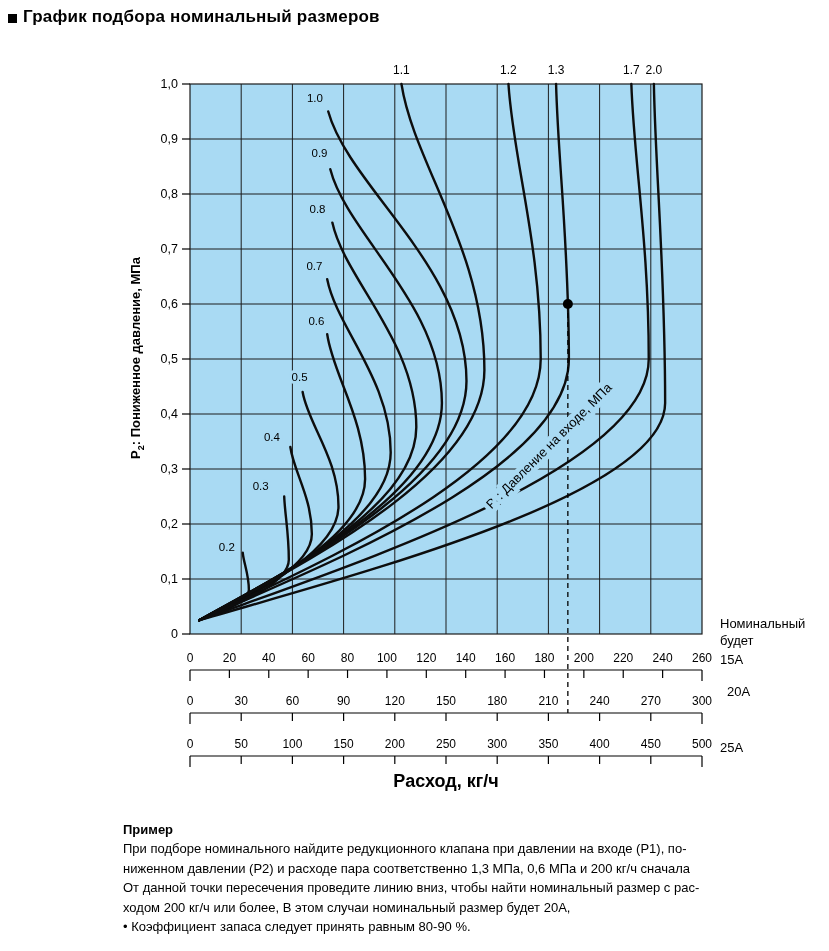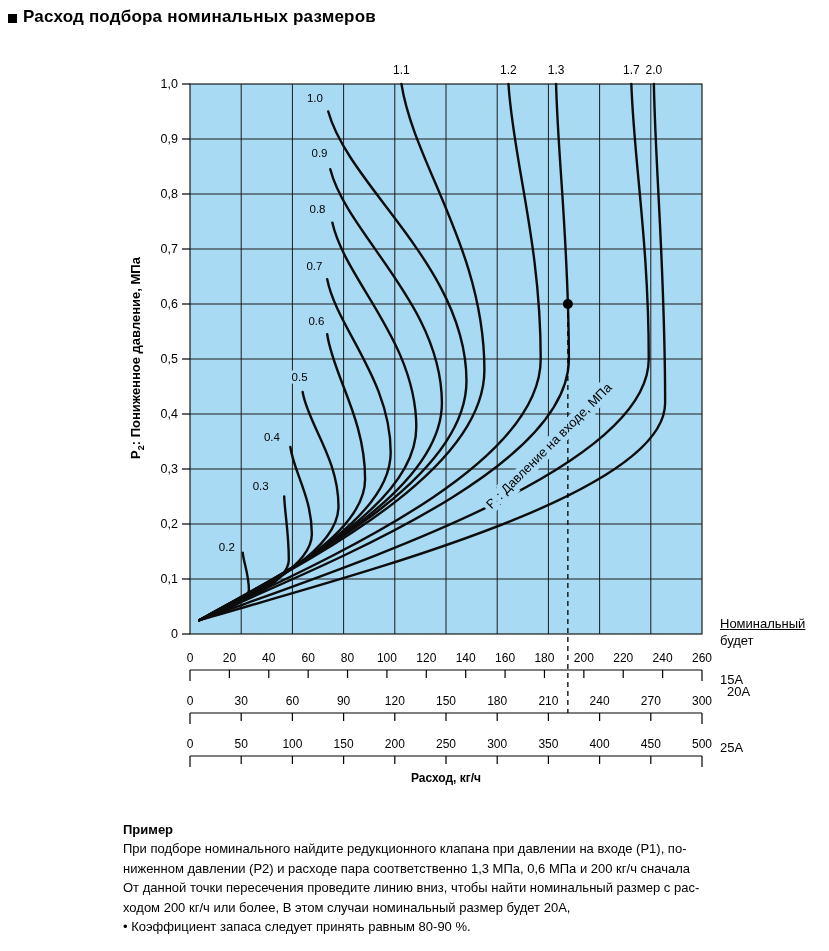--- a/index.html
+++ b/index.html
@@ -8,38 +8,38 @@
 
   .title-row{position:absolute;left:8px;top:7px;display:flex;align-items:center;gap:6px;}
   .title-row .sq{width:9px;height:9px;background:#000;display:inline-block;margin-top:2px;}
   .title-row h1{font-size:17px;font-weight:bold;margin:0;letter-spacing:0.2px;}
 
   #yaxis-title{position:absolute;left:137px;top:358px;transform:translate(-50%,-50%) rotate(-90deg);
     white-space:nowrap;font-weight:bold;font-size:13px;}
   #yaxis-title sub{font-size:9px;}
 
   #xaxis-title{position:absolute;left:190px;top:771px;width:512px;text-align:center;
-    font-weight:bold;font-size:12px;}
+    font-weight:bold;font-size:18px;}
 
   .nominal{position:absolute;left:720px;font-size:13px;white-space:nowrap;}
 
   #example{position:absolute;left:123px;top:820px;width:700px;font-size:13px;line-height:19.4px;}
   #example .hd{font-weight:bold;}
   #example div{white-space:nowrap;}
 
   svg text{font-family:"Liberation Sans", sans-serif;}
 </style>
 </head>
 <body>
 
 <div id="page">
 
   <div class="title-row">
     <span class="sq"></span>
-    <h1>Расход подбора номинальных размеров</h1>
+    <h1>График подбора номинальный размеров</h1>
   </div>
 
   <div id="yaxis-title"><span>P</span><sub>2</sub><span>: Пониженное давление, МПа</span></div>
 
   <svg id="chart" width="829" height="800" viewBox="0 0 829 800" style="position:absolute;left:0;top:0;">
       <rect x="190" y="84" width="512" height="550" fill="#a9daf3"></rect>
       <line x1="241.2" y1="84" x2="241.2" y2="634" stroke="#1c1c1c" stroke-width="1"></line>
       <line x1="292.4" y1="84" x2="292.4" y2="634" stroke="#1c1c1c" stroke-width="1"></line>
       <line x1="343.6" y1="84" x2="343.6" y2="634" stroke="#1c1c1c" stroke-width="1"></line>
       <line x1="394.8" y1="84" x2="394.8" y2="634" stroke="#1c1c1c" stroke-width="1"></line>
@@ -183,23 +183,23 @@
       <line x1="599.6" y1="756" x2="599.6" y2="764" stroke="#000" stroke-width="1.2"></line>
       <text x="599.6" y="748" font-size="12" text-anchor="middle" fill="#000000">400</text>
       <line x1="650.8" y1="756" x2="650.8" y2="764" stroke="#000" stroke-width="1.2"></line>
       <text x="650.8" y="748" font-size="12" text-anchor="middle" fill="#000000">450</text>
       <line x1="702" y1="756" x2="702" y2="767" stroke="#000" stroke-width="1.2"></line>
       <text x="702" y="748" font-size="12" text-anchor="middle" fill="#000000">500</text>
     </svg>
 
   <div id="xaxis-title">Расход, кг/ч</div>
 
-  <div class="nominal" style="top:616px;text-decoration:underline;">Номинальный</div>
+  <div class="nominal" style="top:616px;">Номинальный</div>
   <div class="nominal" style="top:633px;">будет</div>
-  <div class="nominal" style="top:672px;">15А</div>
+  <div class="nominal" style="top:652px;">15А</div>
   <div class="nominal" style="top:684px;margin-left:7px;">20А</div>
   <div class="nominal" style="top:740px;">25А</div>
 
   <div id="example">
     <div class="hd">Пример</div>
     <div>При подборе номинального найдите редукционного клапана при давлении на входе (P1), по-</div>
     <div>ниженном давлении (P2) и расходе пара соответственно 1,3 МПа, 0,6 МПа и 200 кг/ч сначала</div>
     <div>От данной точки пересечения проведите линию вниз, чтобы найти номинальный размер с рас-</div>
     <div>ходом 200 кг/ч или более, В этом случаи номинальный размер будет 20А,</div>
     <div>• Коэффициент запаса следует принять равным 80-90 %.</div>

